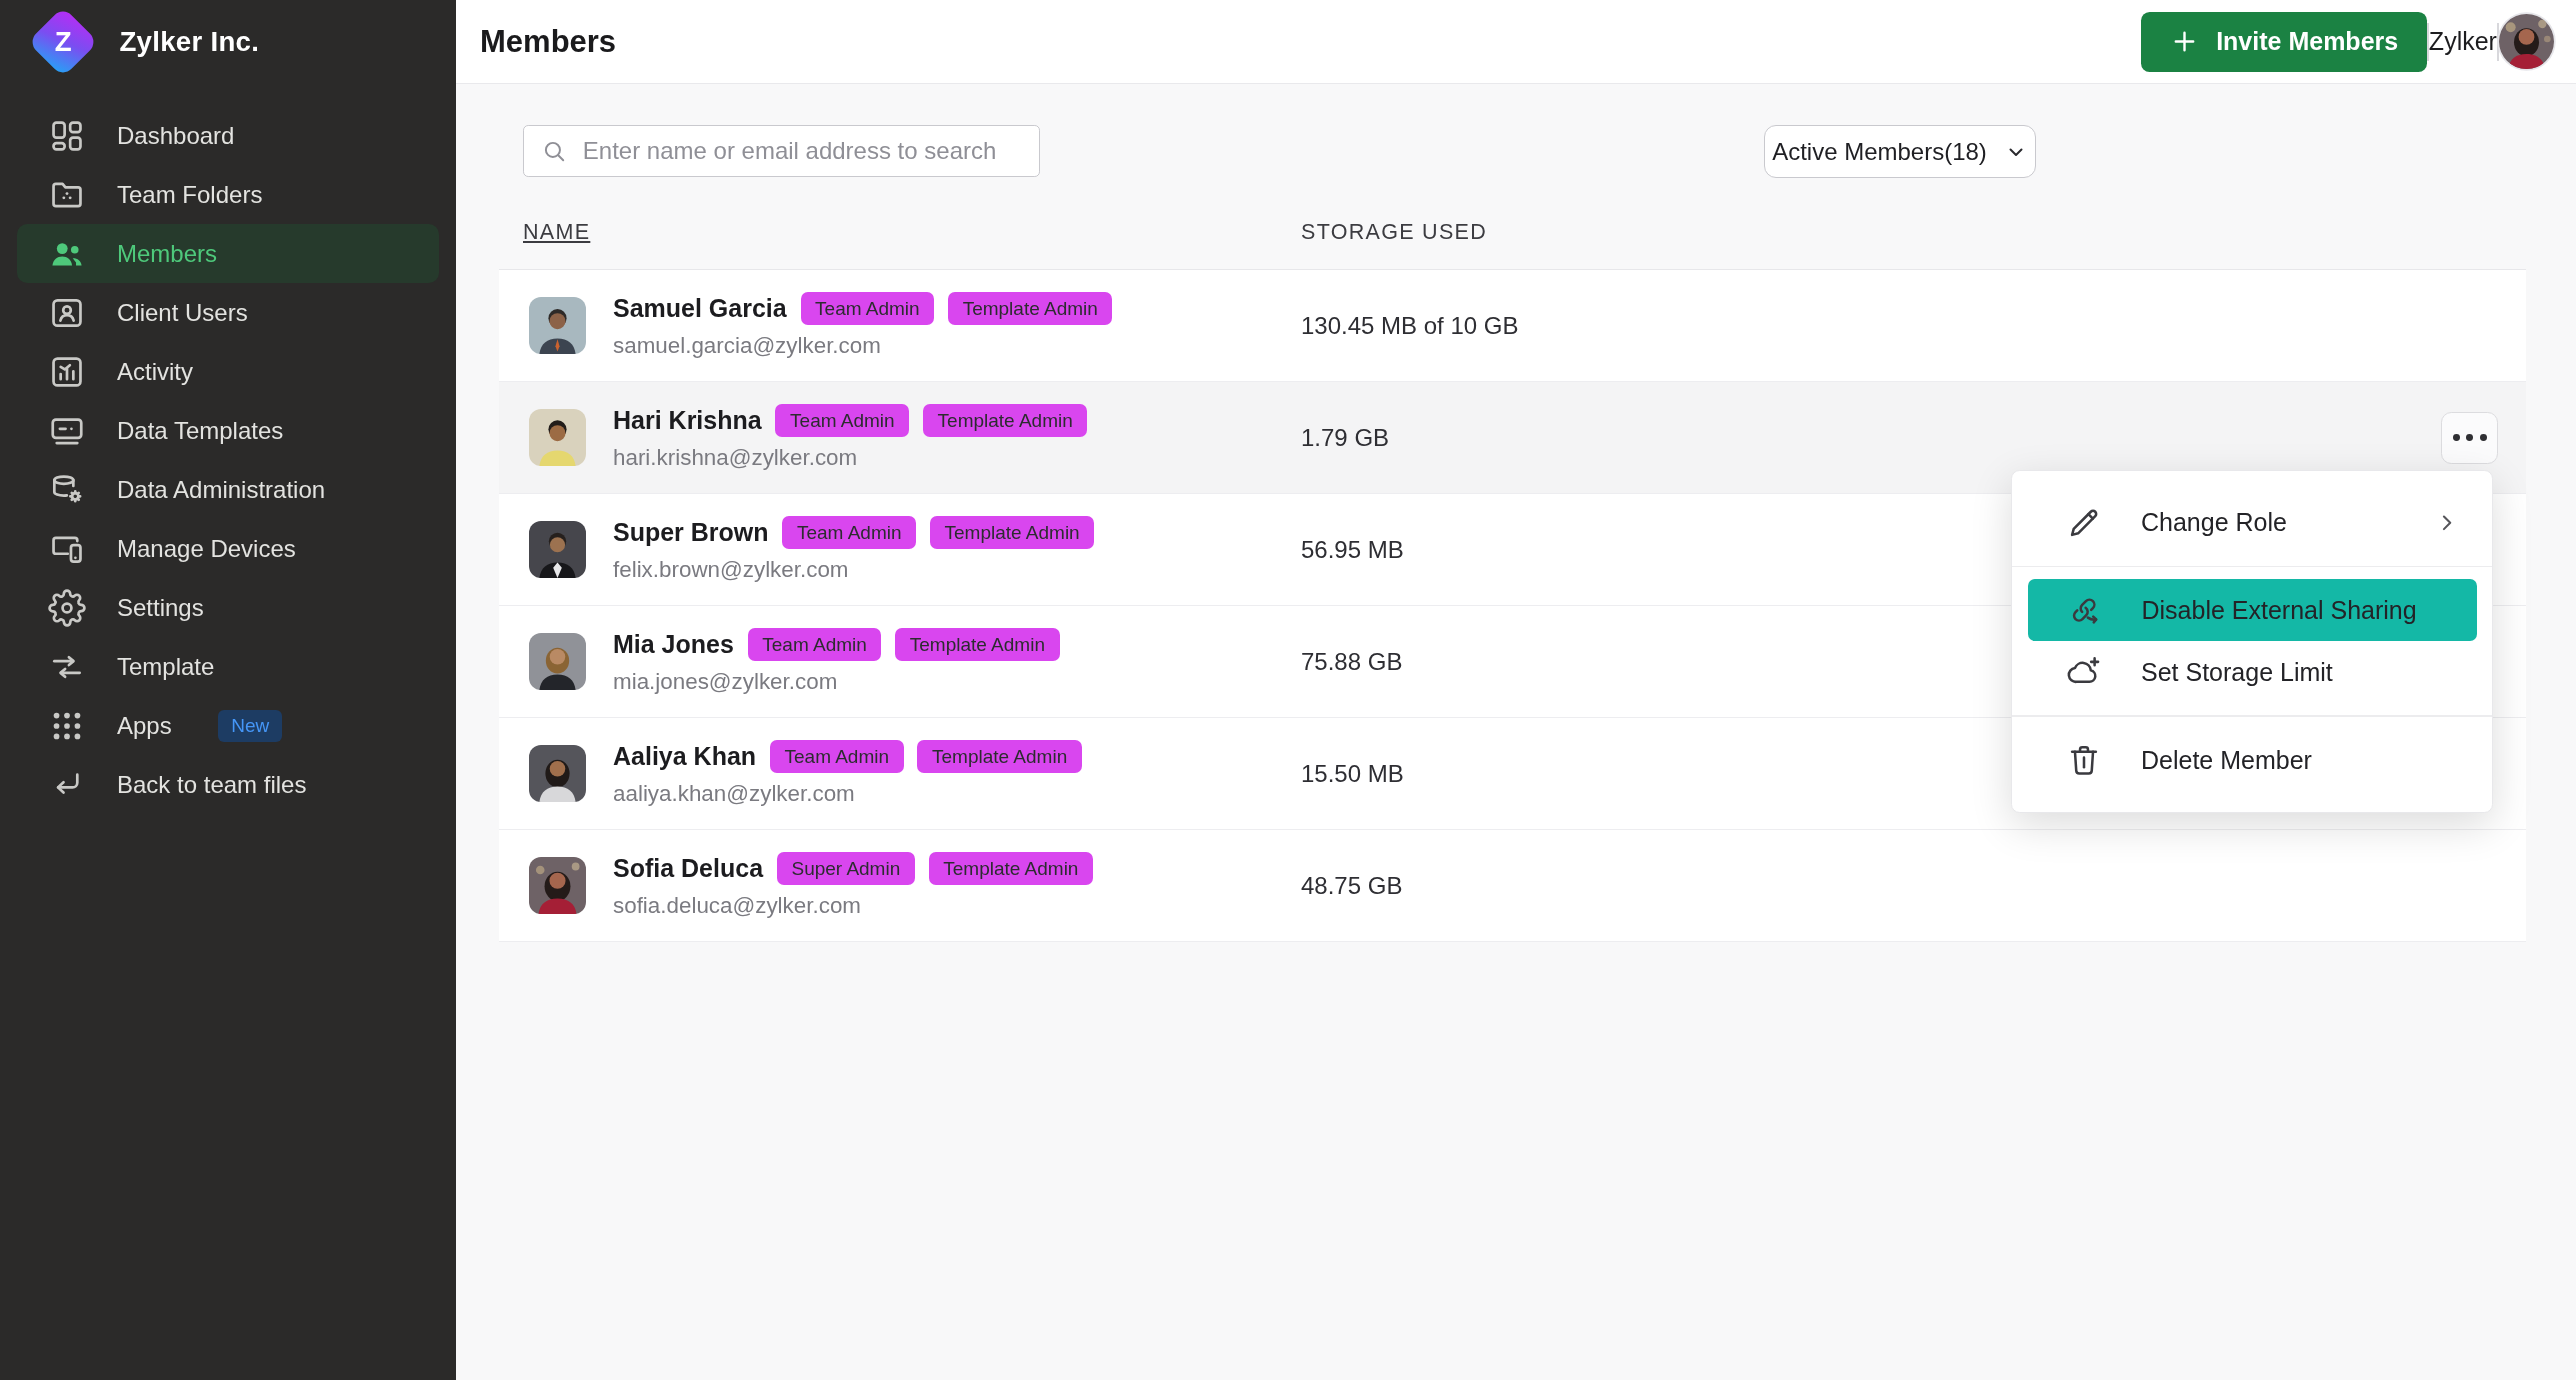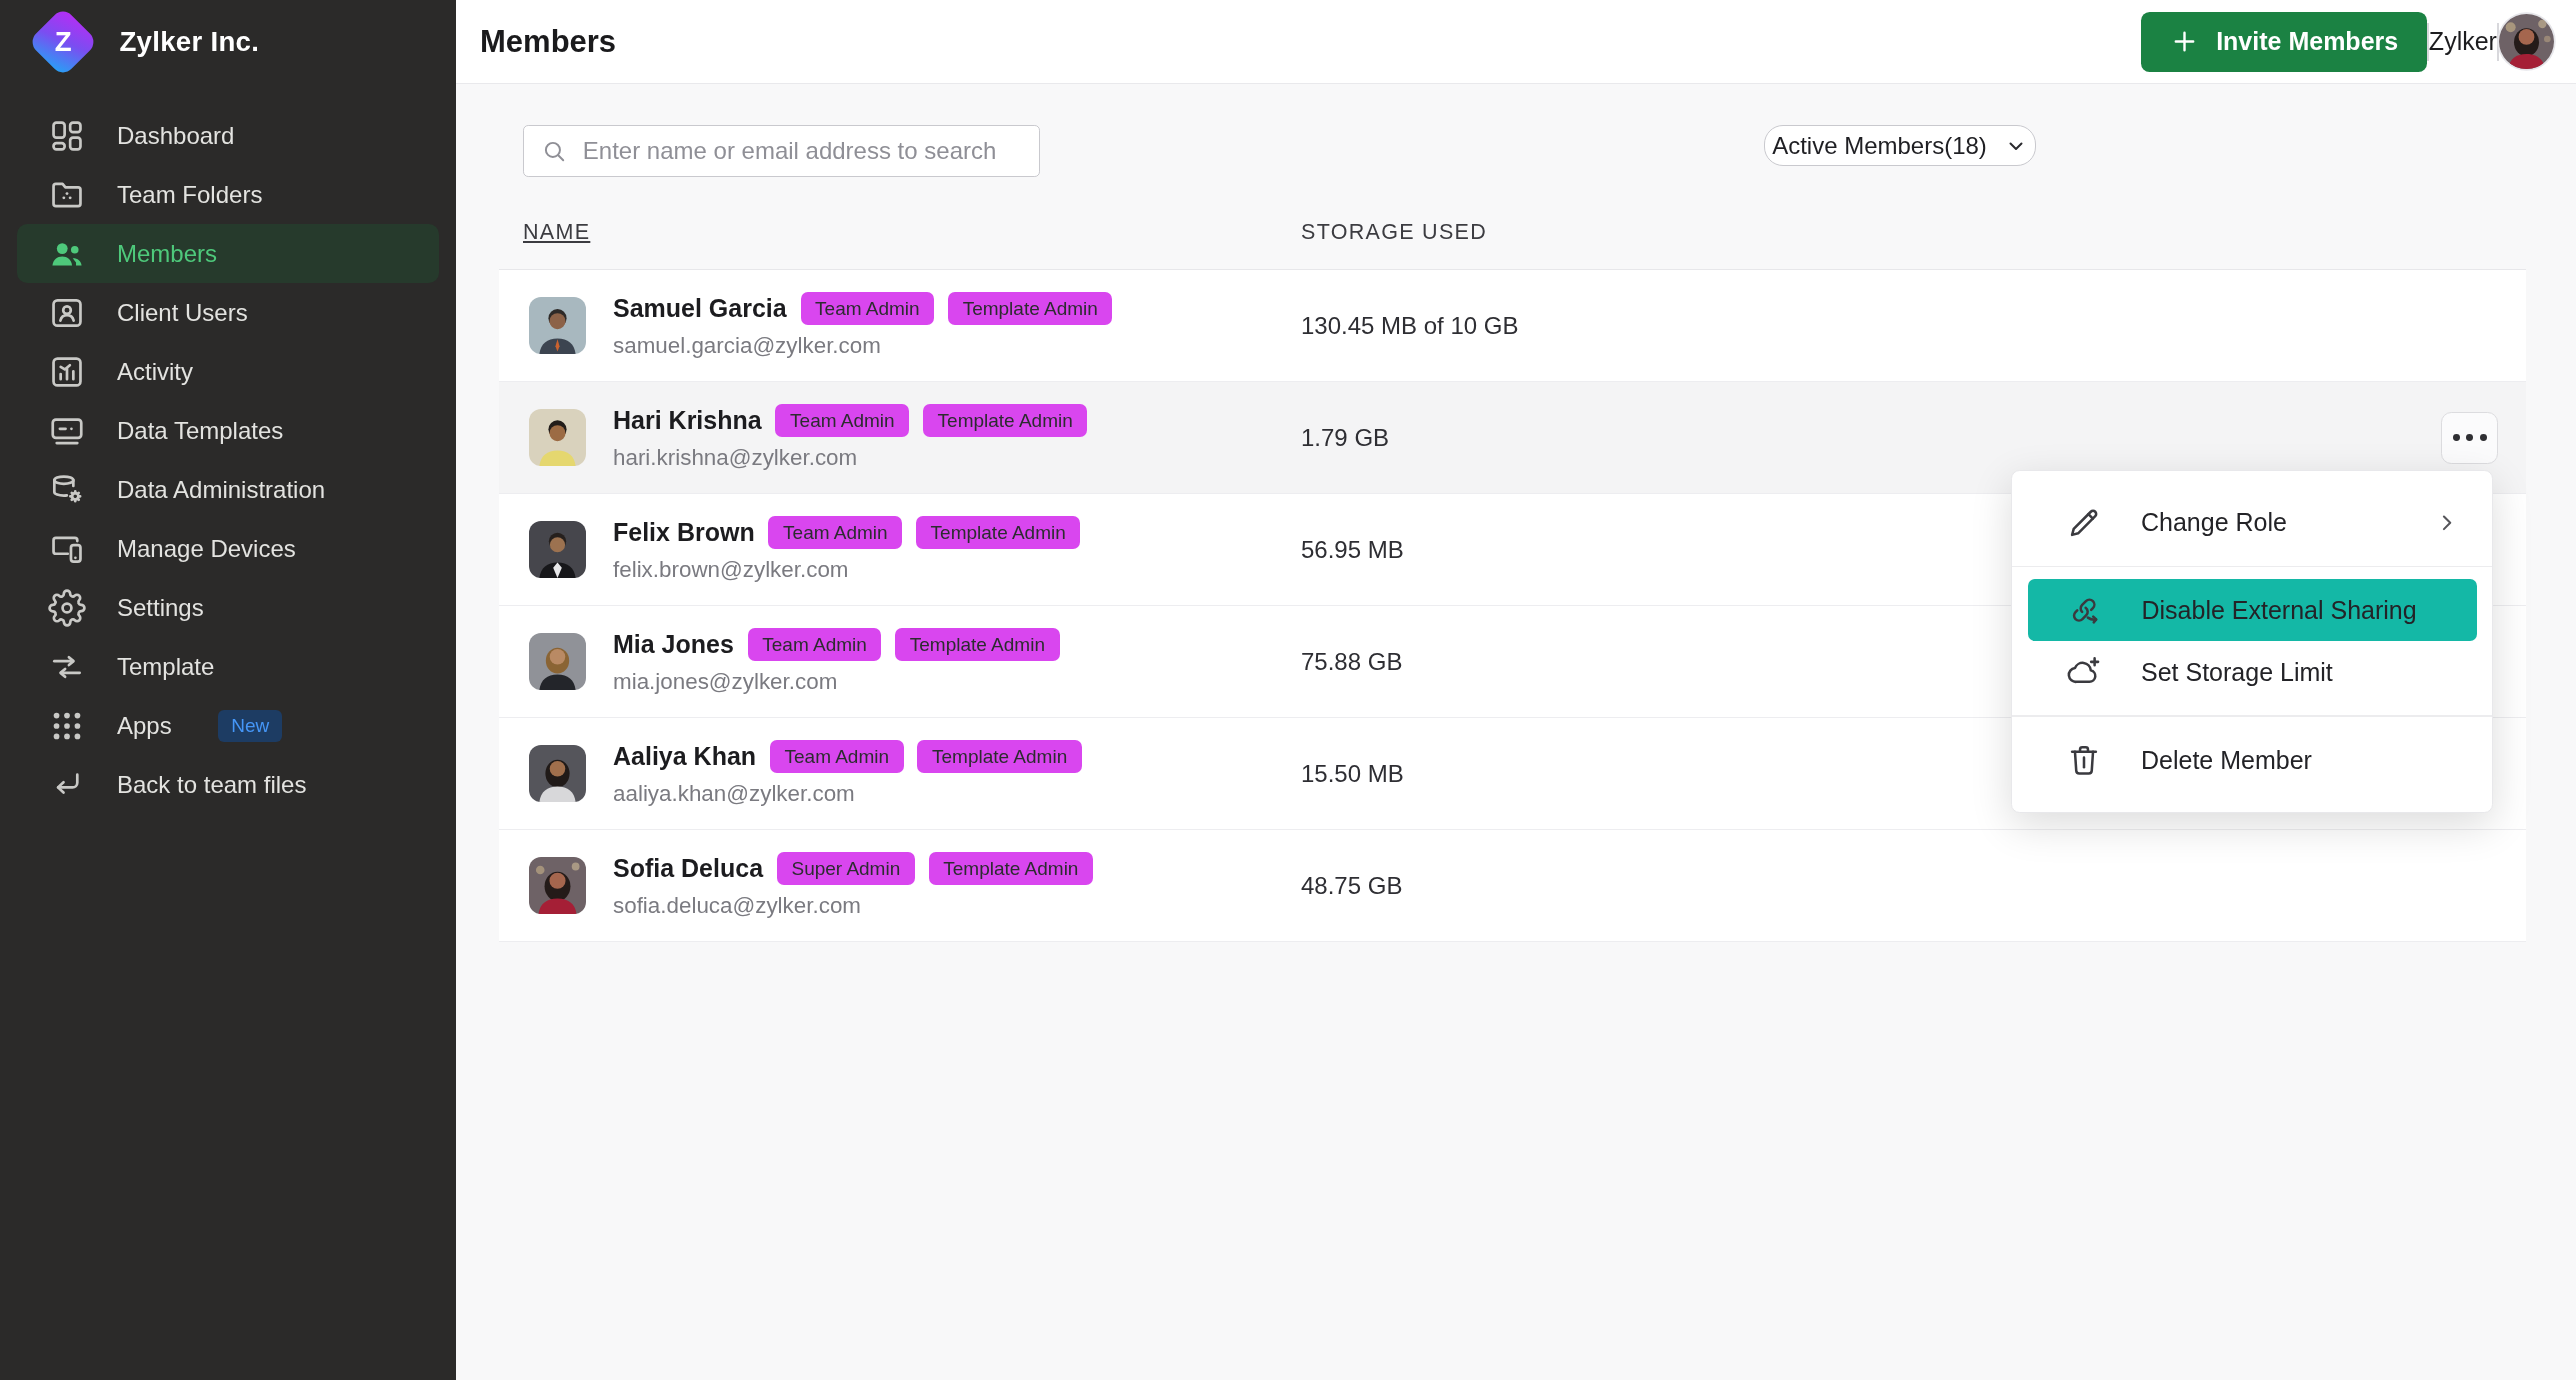--- a/index.html
+++ b/index.html
@@ -43,22 +43,22 @@
 
   
   .content{flex:1;position:relative;background:#f8f8f9;}
   .search-box{position:absolute;left:67px;top:41px;width:517px;height:52px;background:#fff;
     border:1.7px solid #c9c9ce;border-radius:5.2px;display:flex;align-items:center;
     padding:0 17px;gap:13.8px;}
   .search-box svg{width:26px;height:26px;color:#8f8f96;flex:none;}
   .search-box input{border:none;outline:none;flex:1;font-size:24px;color:#333;
     background:transparent;font-family:inherit;min-width:0;}
   .search-box input::placeholder{color:#8f8f96;}
-  .filter-btn{position:absolute;left:1308px;top:41px;width:272px;height:41px;background:#fff;
-    border:1.7px solid #c9c9ce;border-radius:19px;display:flex;align-items:center;
+  .filter-btn{position:absolute;left:1308px;top:41px;width:272px;height:53px;background:#fff;
+    border:1.7px solid #c9c9ce;border-radius:12px;display:flex;align-items:center;
     justify-content:center;gap:17px;font-size:24px;color:#1f1f23;cursor:pointer;
     font-family:inherit;}
   .filter-btn svg{width:24px;height:24px;color:#2a2a2e;}
 
   
   .table{position:absolute;left:43px;top:112px;width:2027px;}
   .thead{height:74px;display:flex;align-items:center;position:relative;
     border-bottom:1.7px solid #e7e7ea;}
   .th{font-size:21.5px;color:#3c3c41;letter-spacing:1.3px;}
   .th-name{margin-left:24px;text-decoration:underline;}
@@ -316,21 +316,21 @@
             <svg viewBox="0 0 66 66">
                 <rect width="66" height="66" fill="#46464c"></rect>
                 <circle cx="33" cy="23.5" r="10" fill="#26201d"></circle>
                 <circle cx="33" cy="27.5" r="8.8" fill="#9c7250"></circle>
                 <path d="M12 66c1.5-12 9-18 21-18s19.5 6 21 18z" fill="#17171a"></path>
                 <path d="M33 48l5 6-5 12-5-12z" fill="#e8e8ea"></path>
               </svg>
           </div>
           <div class="member-info">
             <div class="member-top">
-              <span class="member-name">Felix Brown</span>
+              <span class="member-name">Super Brown</span>
               <span class="badge">Team Admin</span>
               <span class="badge">Template Admin</span>
             </div>
             <div class="member-email">felix.brown@zylker.com</div>
           </div>
           <span class="storage">56.95 MB</span>
         </div>
 
         <div class="row">
           <div class="avatar">

